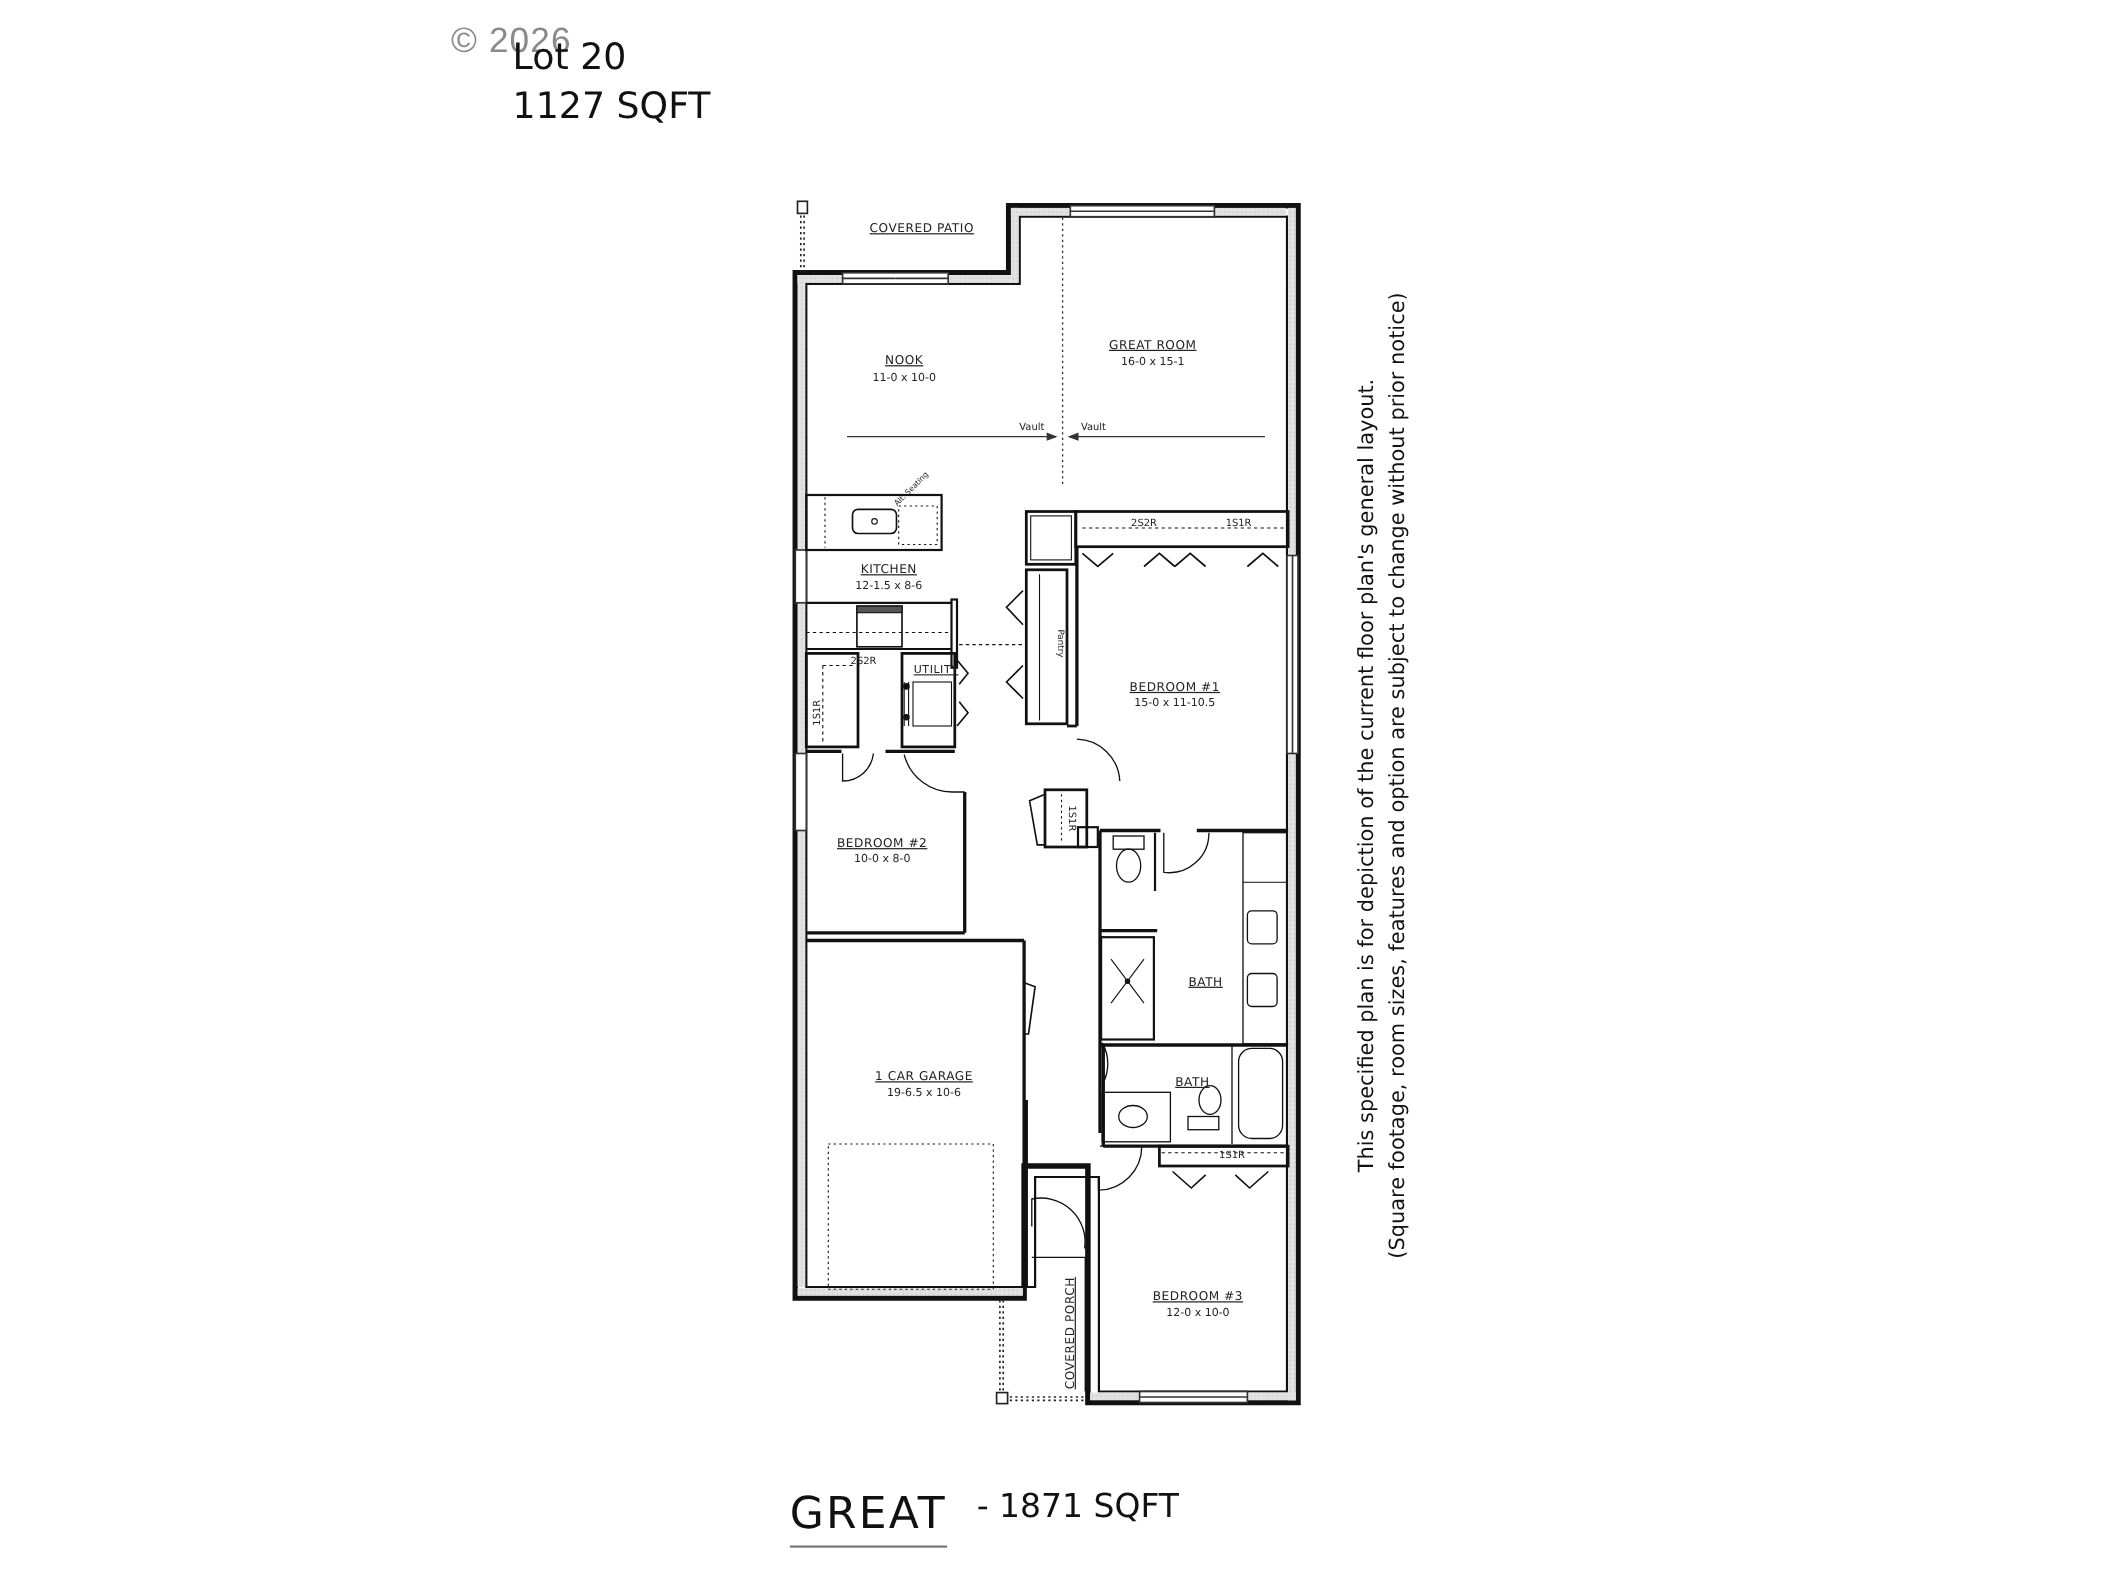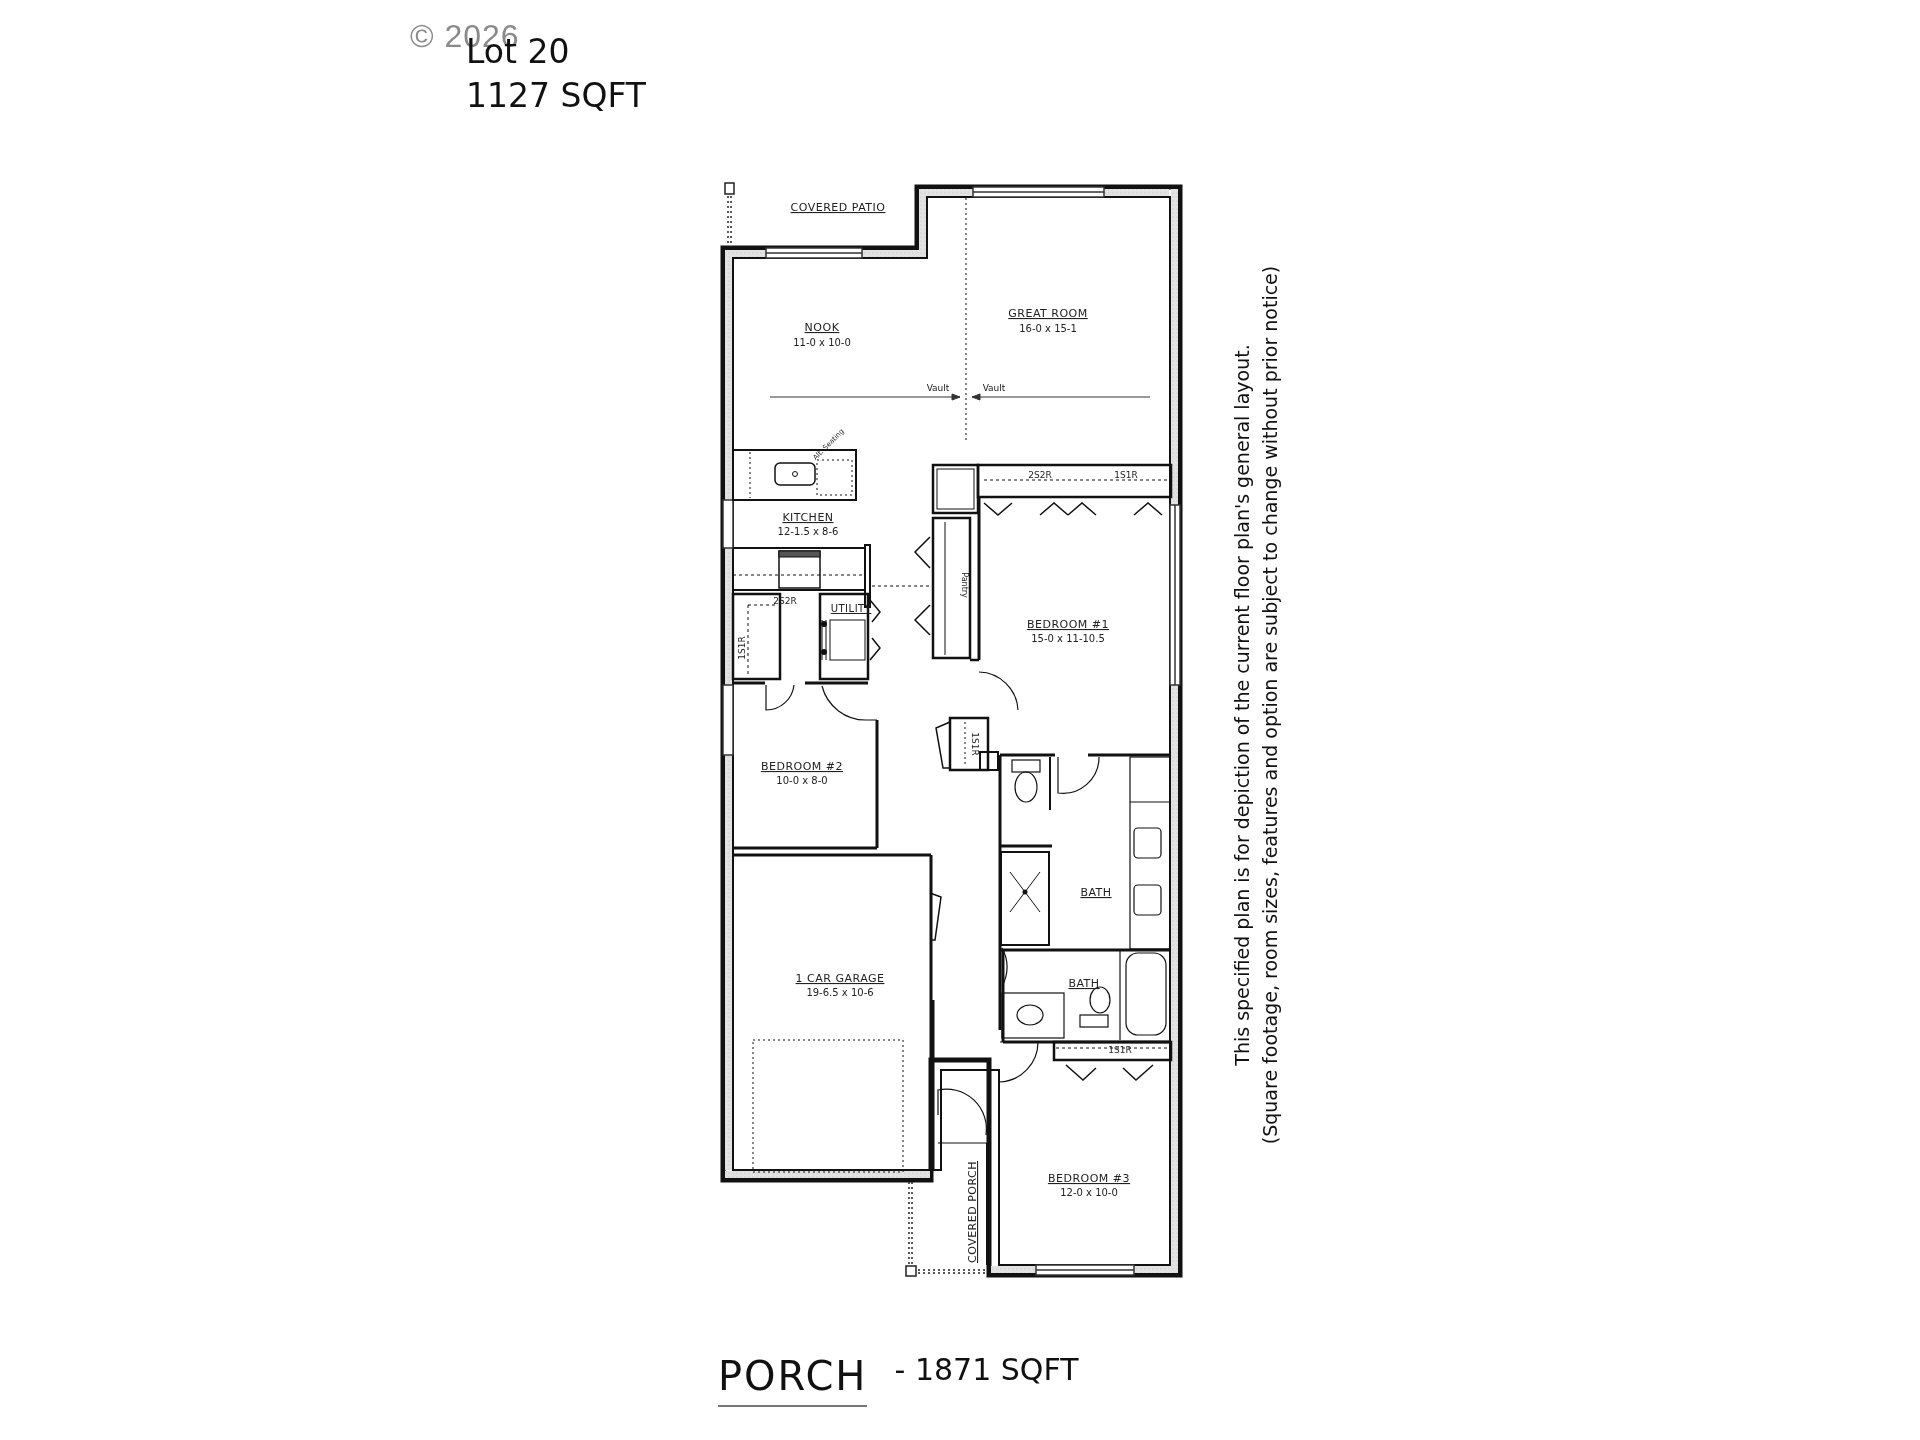--- a/index.html
+++ b/index.html
@@ -258,15 +258,15 @@
     <text class="rlabel" x="0" y="0" transform="translate(976,1212) rotate(-90)" text-decoration="underline">COVERED PORCH</text>
   </g>
 </svg>
 
 <div class="disclaimer">
   <div>This specified plan is for depiction of the current floor plan's general layout.</div>
   <div>(Square footage, room sizes, features and option are subject to change without prior notice)</div>
 </div>
 
 <div class="footer">
-  <span class="main">PORCH</span>
+  <span class="main">GREAT</span>
   <span class="sqft">- 1871 SQFT</span>
 </div>
 
 </body></html>

